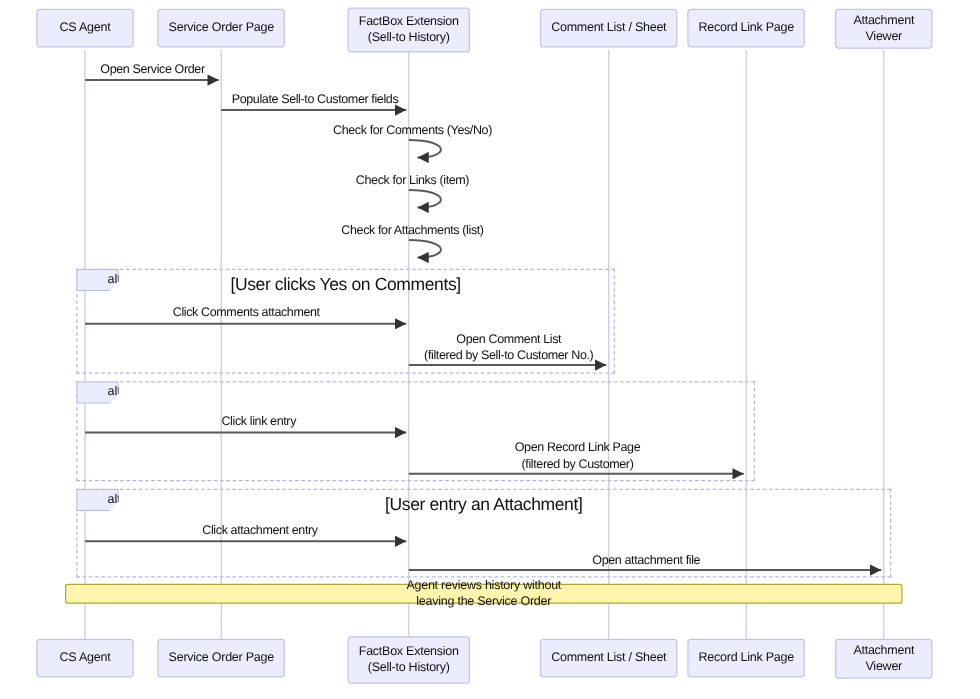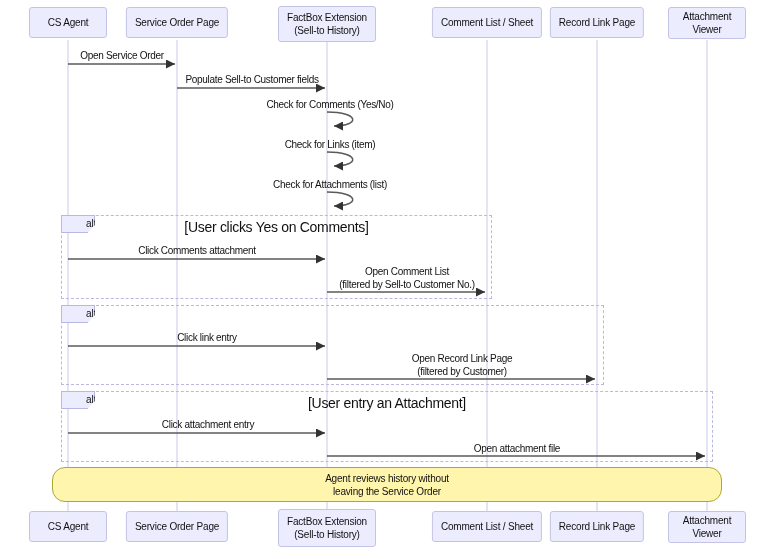--- a/index.html
+++ b/index.html
@@ -102,21 +102,21 @@
   <div class="msg" style="left:330px;top:178px;">Check for Attachments (list)</div>
   <div class="msg" style="left:197px;top:244px;">Click Comments attachment</div>
   <div class="msg" style="left:407px;top:265px;">Open Comment List
 (filtered by Sell-to Customer No.)</div>
   <div class="msg" style="left:207px;top:331px;">Click link entry</div>
   <div class="msg" style="left:462px;top:352px;">Open Record Link Page
 (filtered by Customer)</div>
   <div class="msg" style="left:197px;top:418px;margin-left:11px;">Click attachment entry</div>
   <div class="msg" style="left:517px;top:442px;">Open attachment file</div>
 
-  <div class="note" style="left:52px;top:467px;width:670px;height:35px;border-radius:13px;">Agent reviews history without
+  <div class="note" style="left:52px;top:467px;width:670px;height:16px;">Agent reviews history without
 leaving the Service Order</div>
 
   <div class="actor" style="left:68px;top:7px;min-height:31px;">CS Agent</div>
   <div class="actor" style="left:177px;top:7px;min-height:31px;">Service Order Page</div>
   <div class="actor" style="left:327px;top:6px;min-height:36px;">FactBox Extension
 (Sell-to History)</div>
   <div class="actor" style="left:487px;top:7px;min-height:31px;">Comment List / Sheet</div>
   <div class="actor" style="left:597px;top:7px;min-height:31px;">Record Link Page</div>
   <div class="actor" style="left:707px;top:7px;min-height:31px;">Attachment Viewer</div>
 

